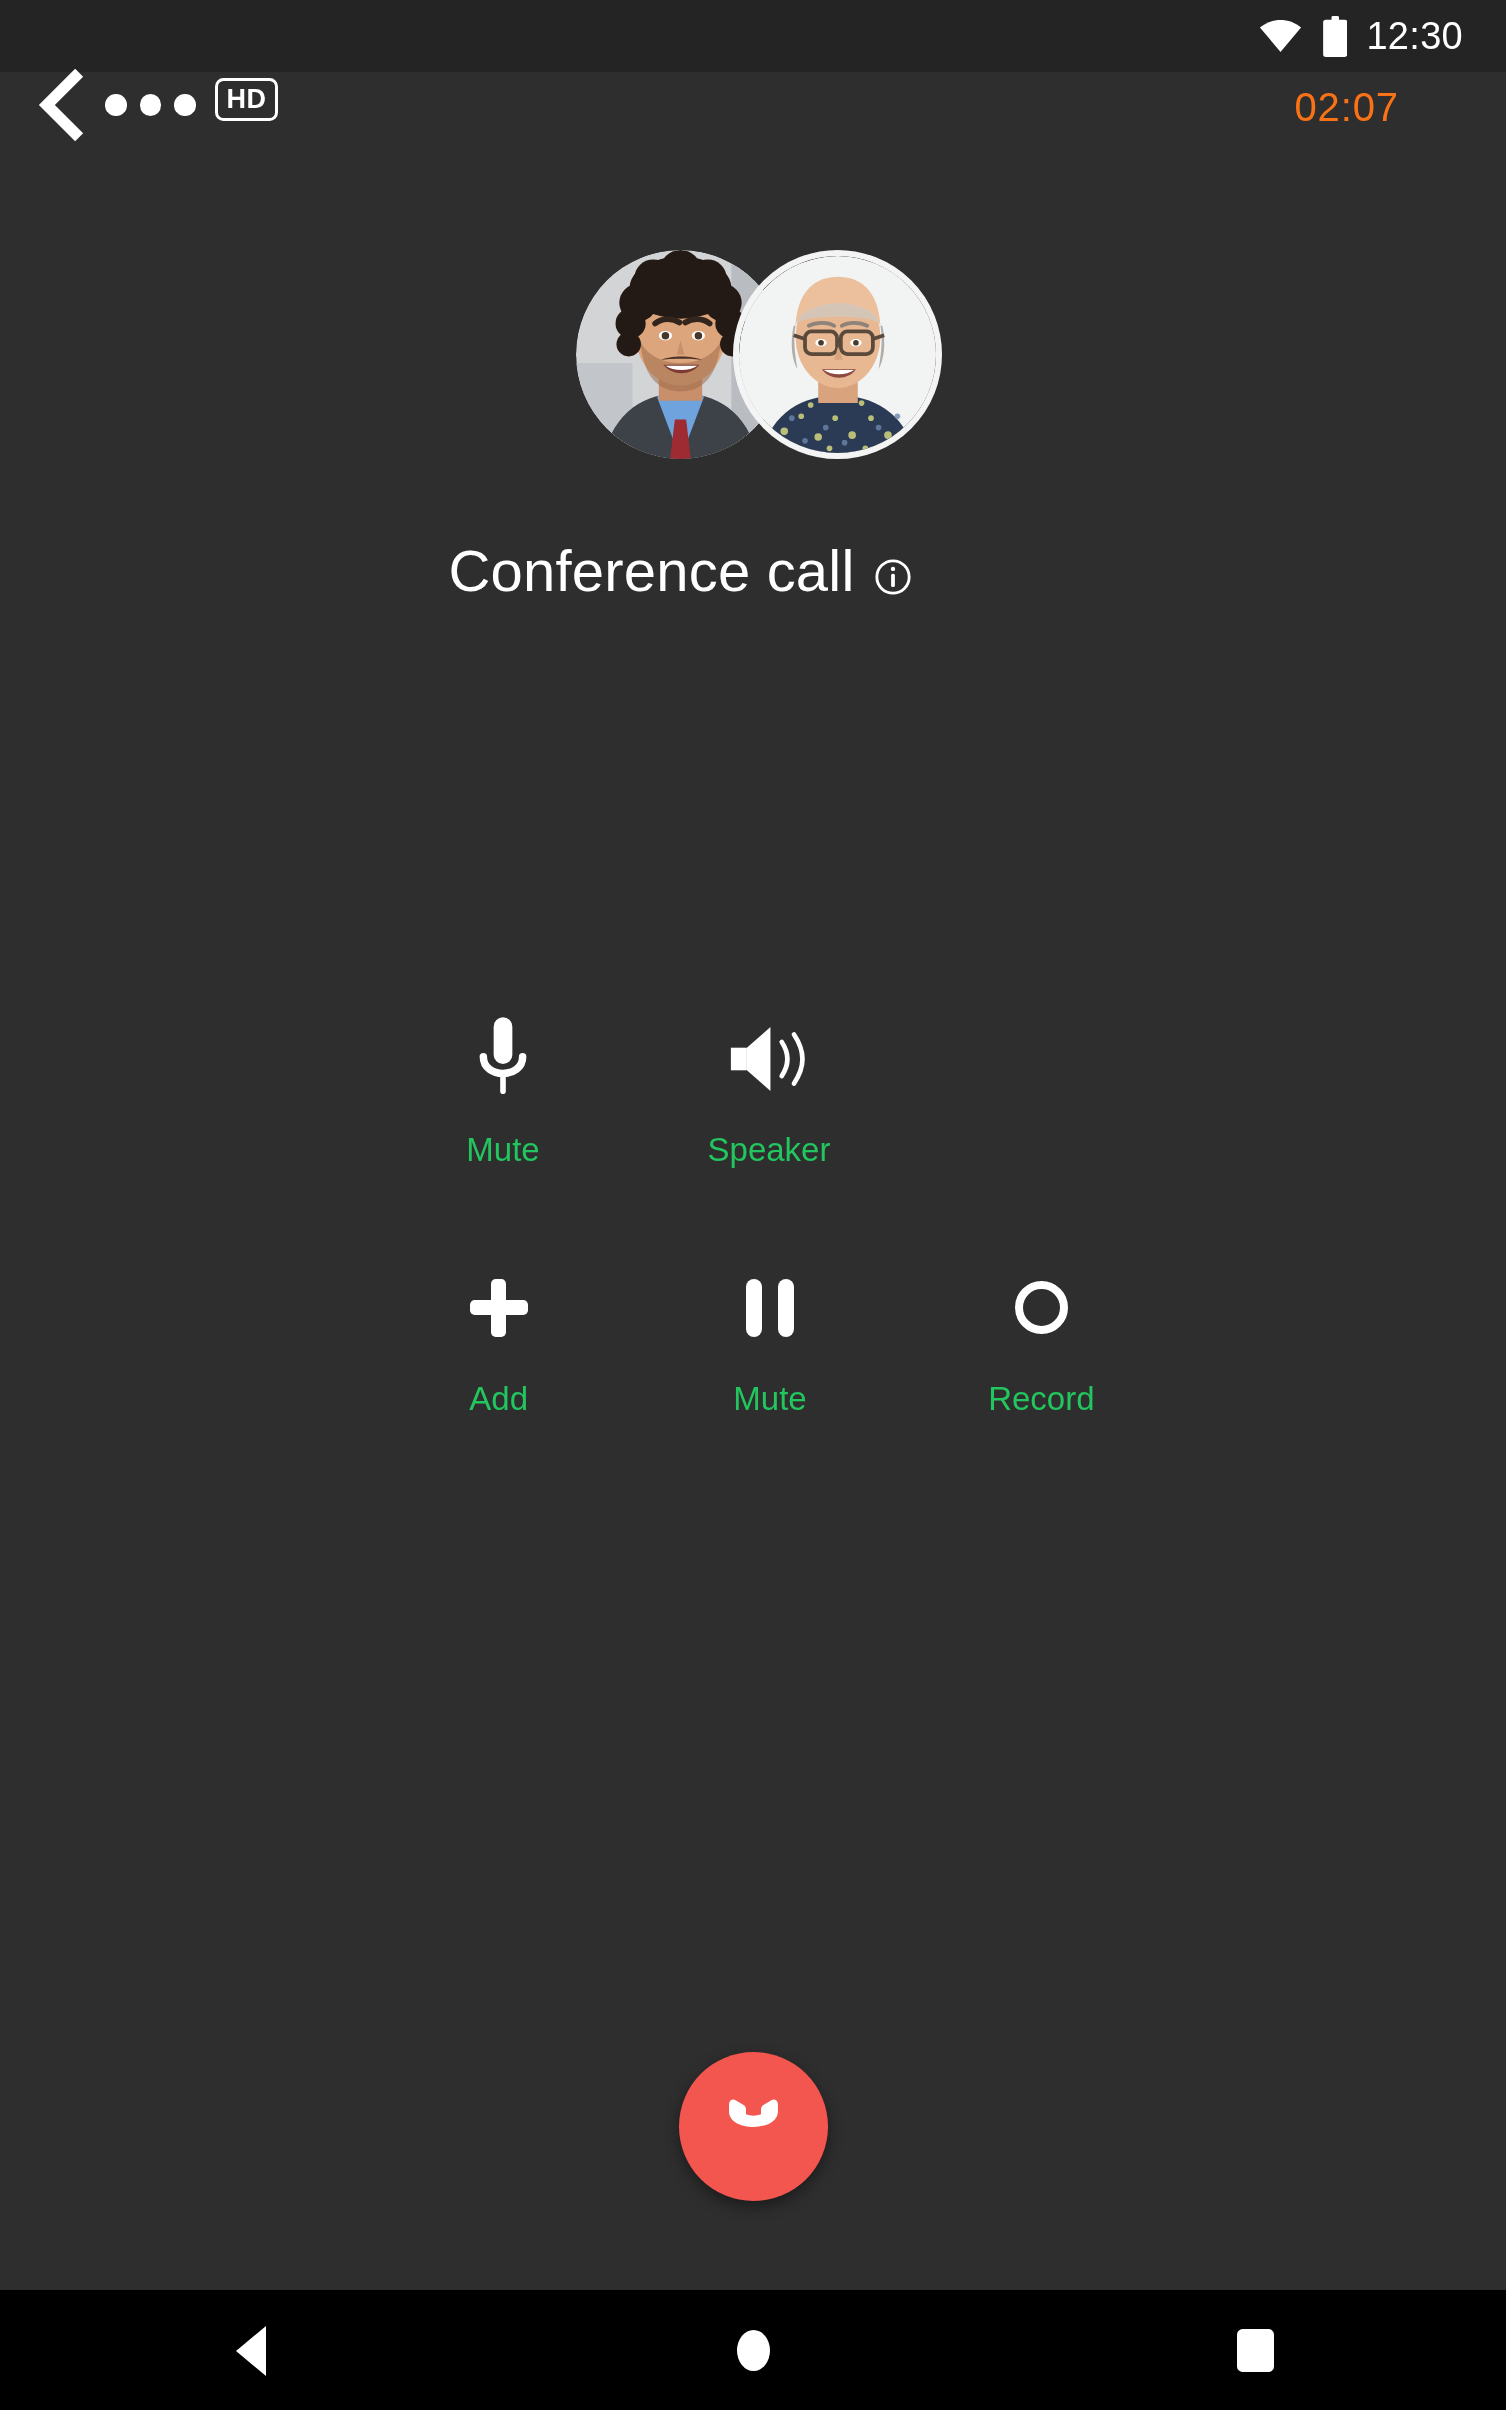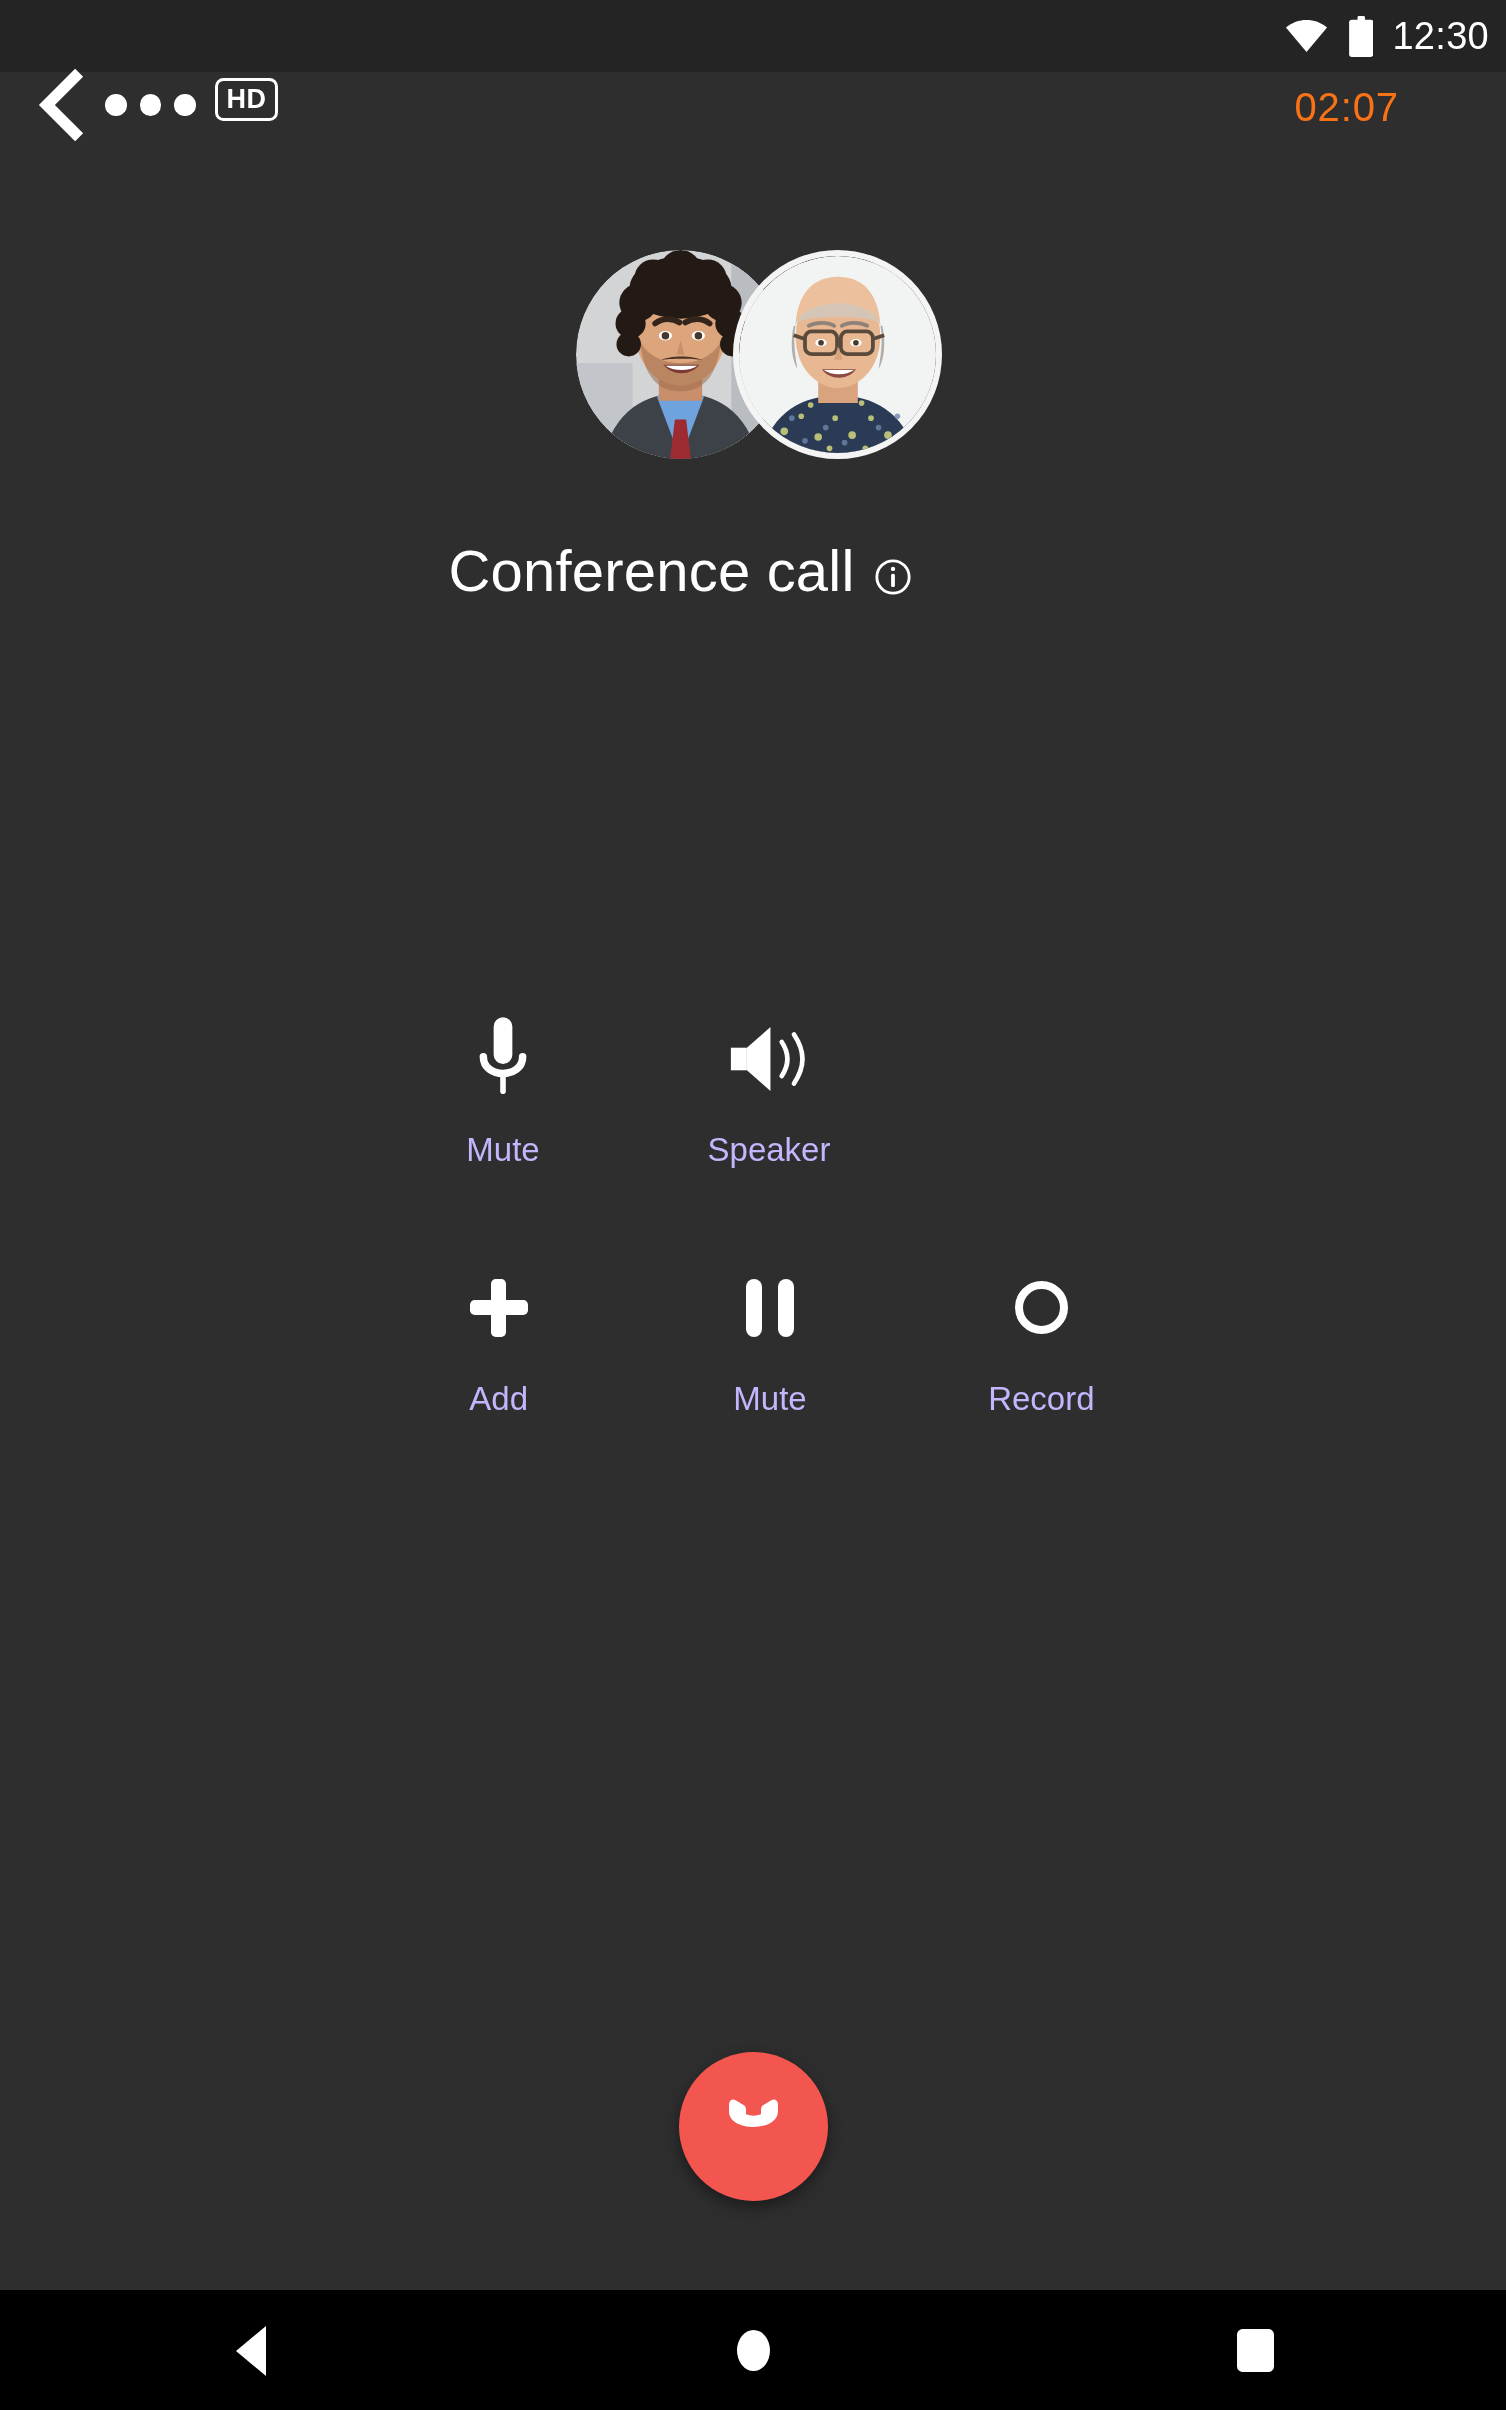--- a/index.html
+++ b/index.html
@@ -14,21 +14,21 @@
     width:1507px; height:2411px;
     background:#2e2e2e;
   }
 
   
   .statusbar {
     position:absolute; top:0; left:0;
     width:1507px; height:72px;
     background:#242424;
     display:flex; align-items:center; justify-content:flex-end;
-    padding-right:18px;
+    padding-right:44px;
   }
   .sb-icons { display:flex; align-items:center; gap:21px; }
   .wifi-ico { width:43px; height:32px; display:block; }
   .batt-ico { width:24.5px; height:41px; display:block; }
   .sb-time {
     color:#ffffff; font-size:38px; letter-spacing:0.3px;
     margin-left:19px; line-height:1;
   }
 
   
@@ -95,21 +95,21 @@
     width:266px;
     display:flex; flex-direction:column; align-items:center;
     cursor:pointer;
   }
   .act-ico {
     height:87px; width:100%;
     display:flex; align-items:center; justify-content:center;
   }
   .act-label {
     margin-top:31px;
-    color:#c4b5fd; font-size:33px; line-height:1;
+    color:#22c55e; font-size:33px; line-height:1;
   }
 
   
   .keypad-grid {
     display:grid; grid-template-columns:repeat(3, 18px);
     gap:11.3px;
   }
   .keypad-grid i { width:18px; height:18px; border-radius:50%; background:#fff; display:block; }
 
   

